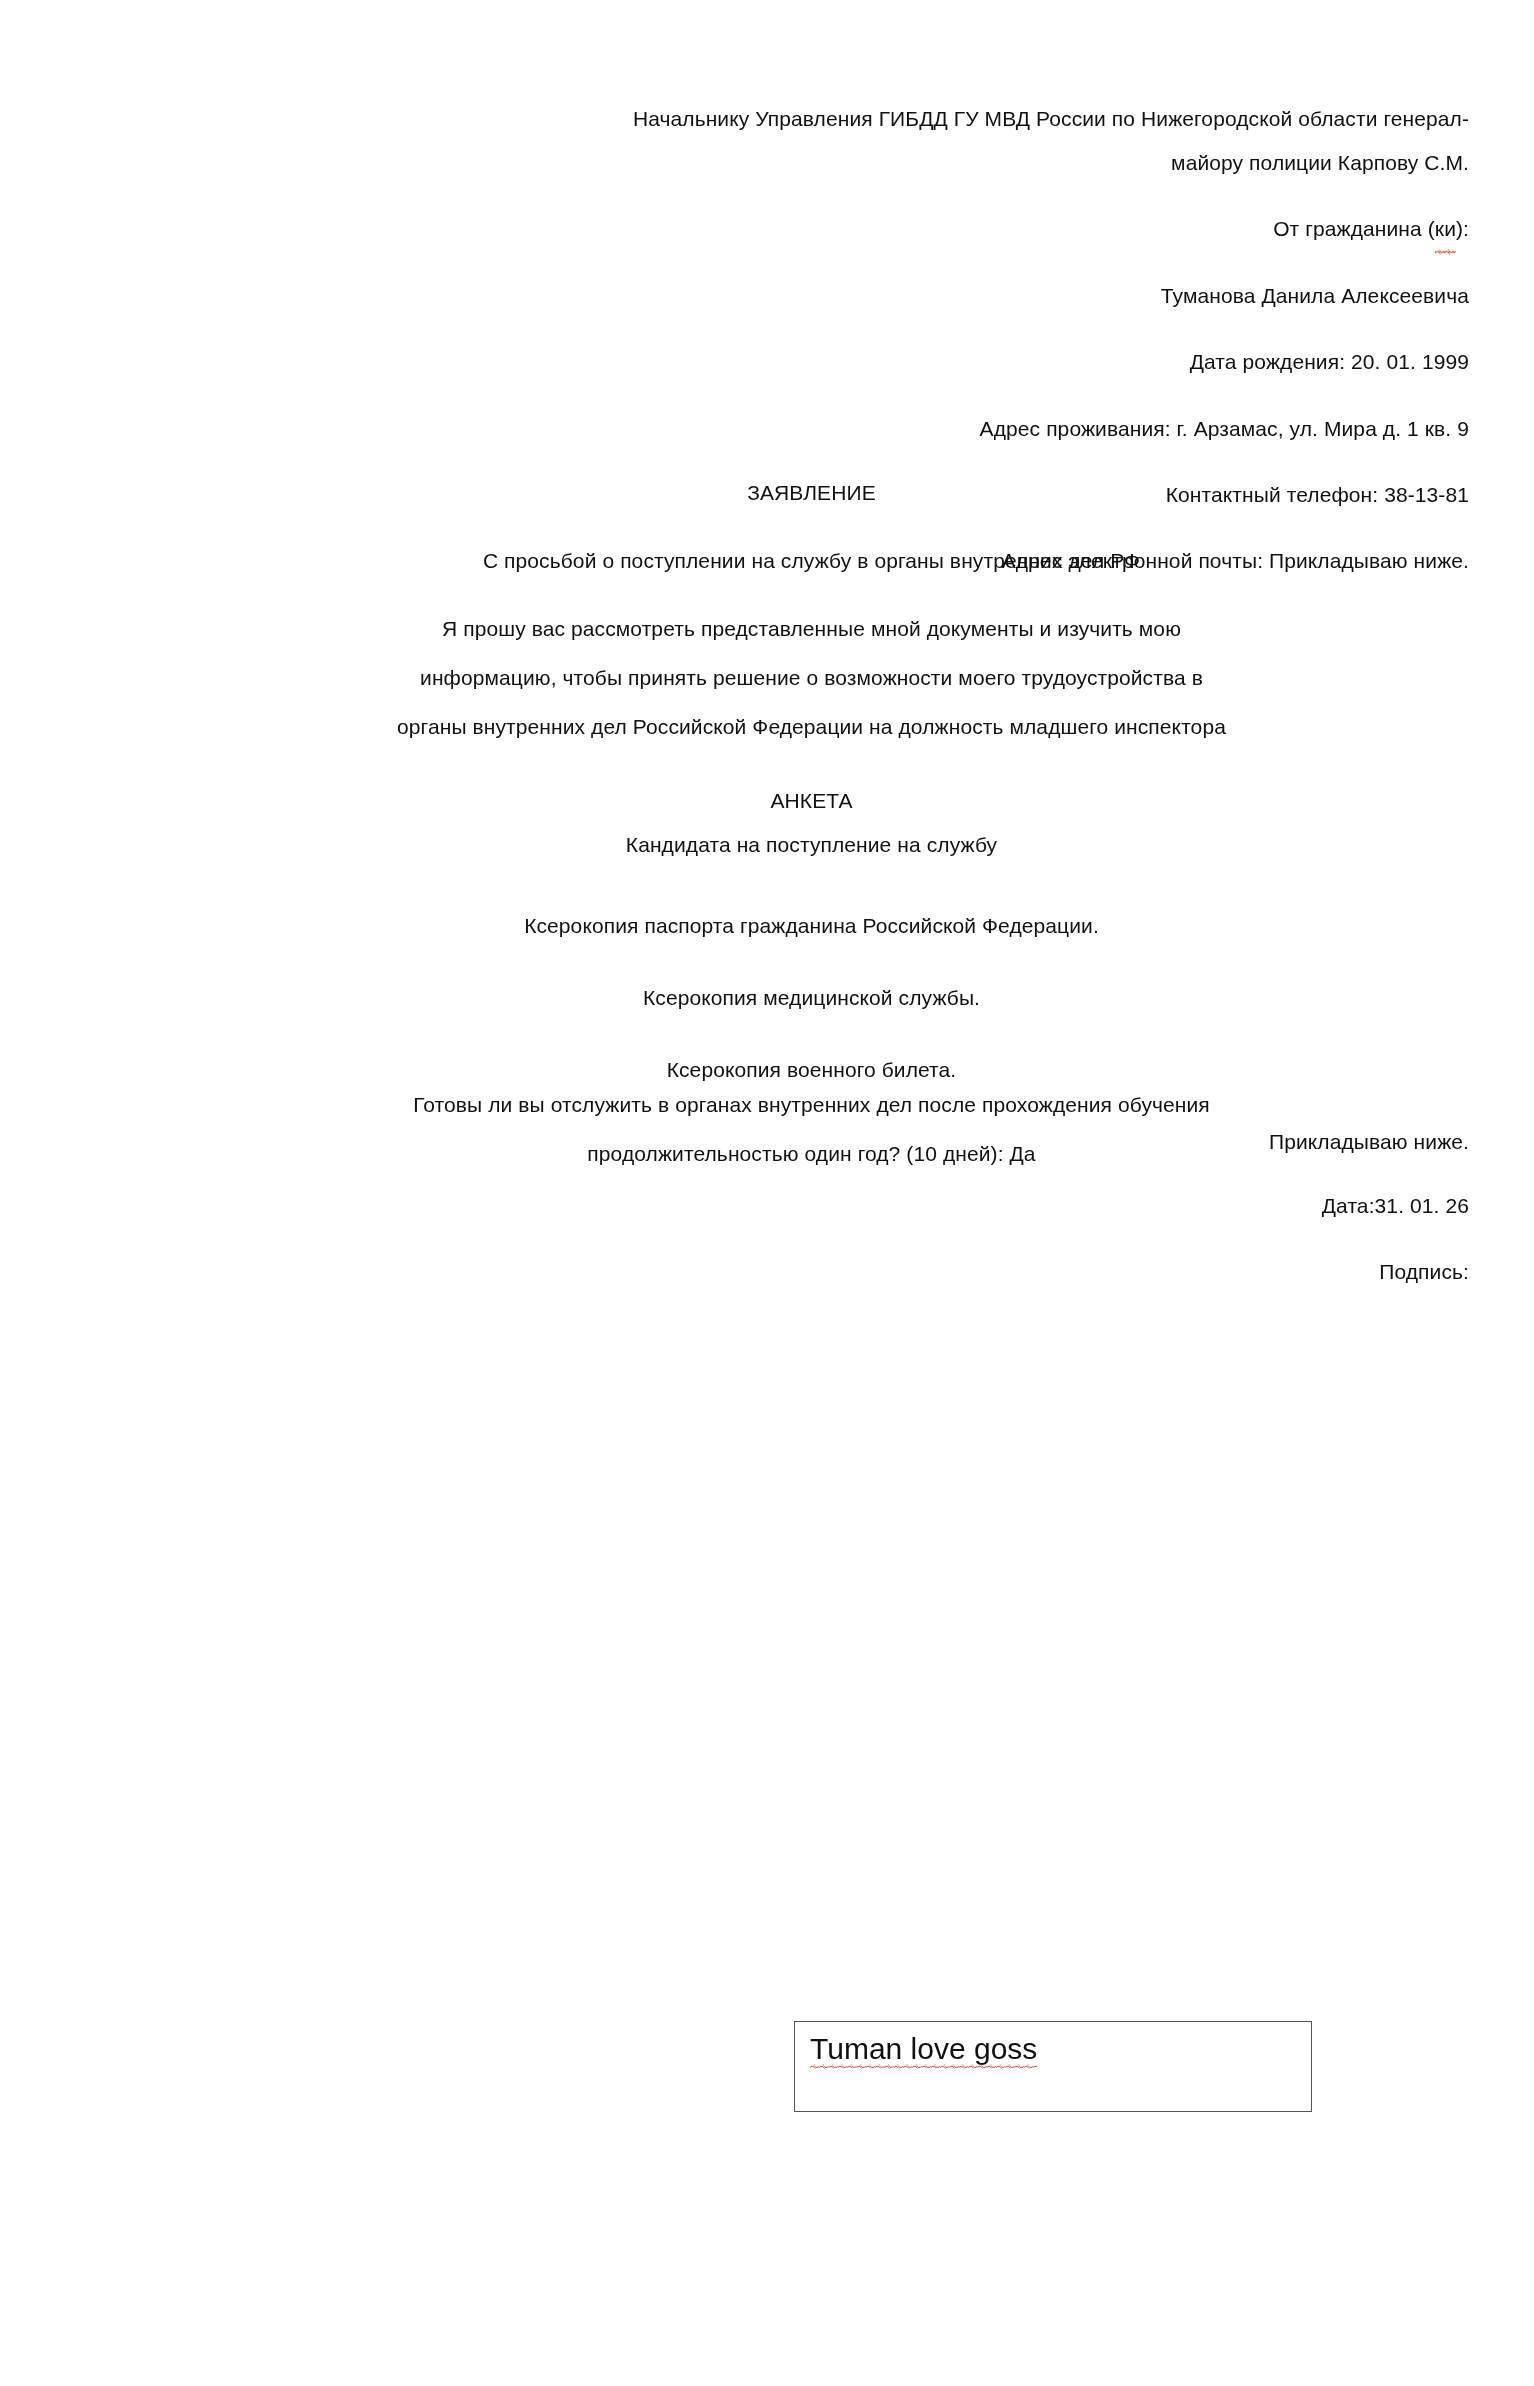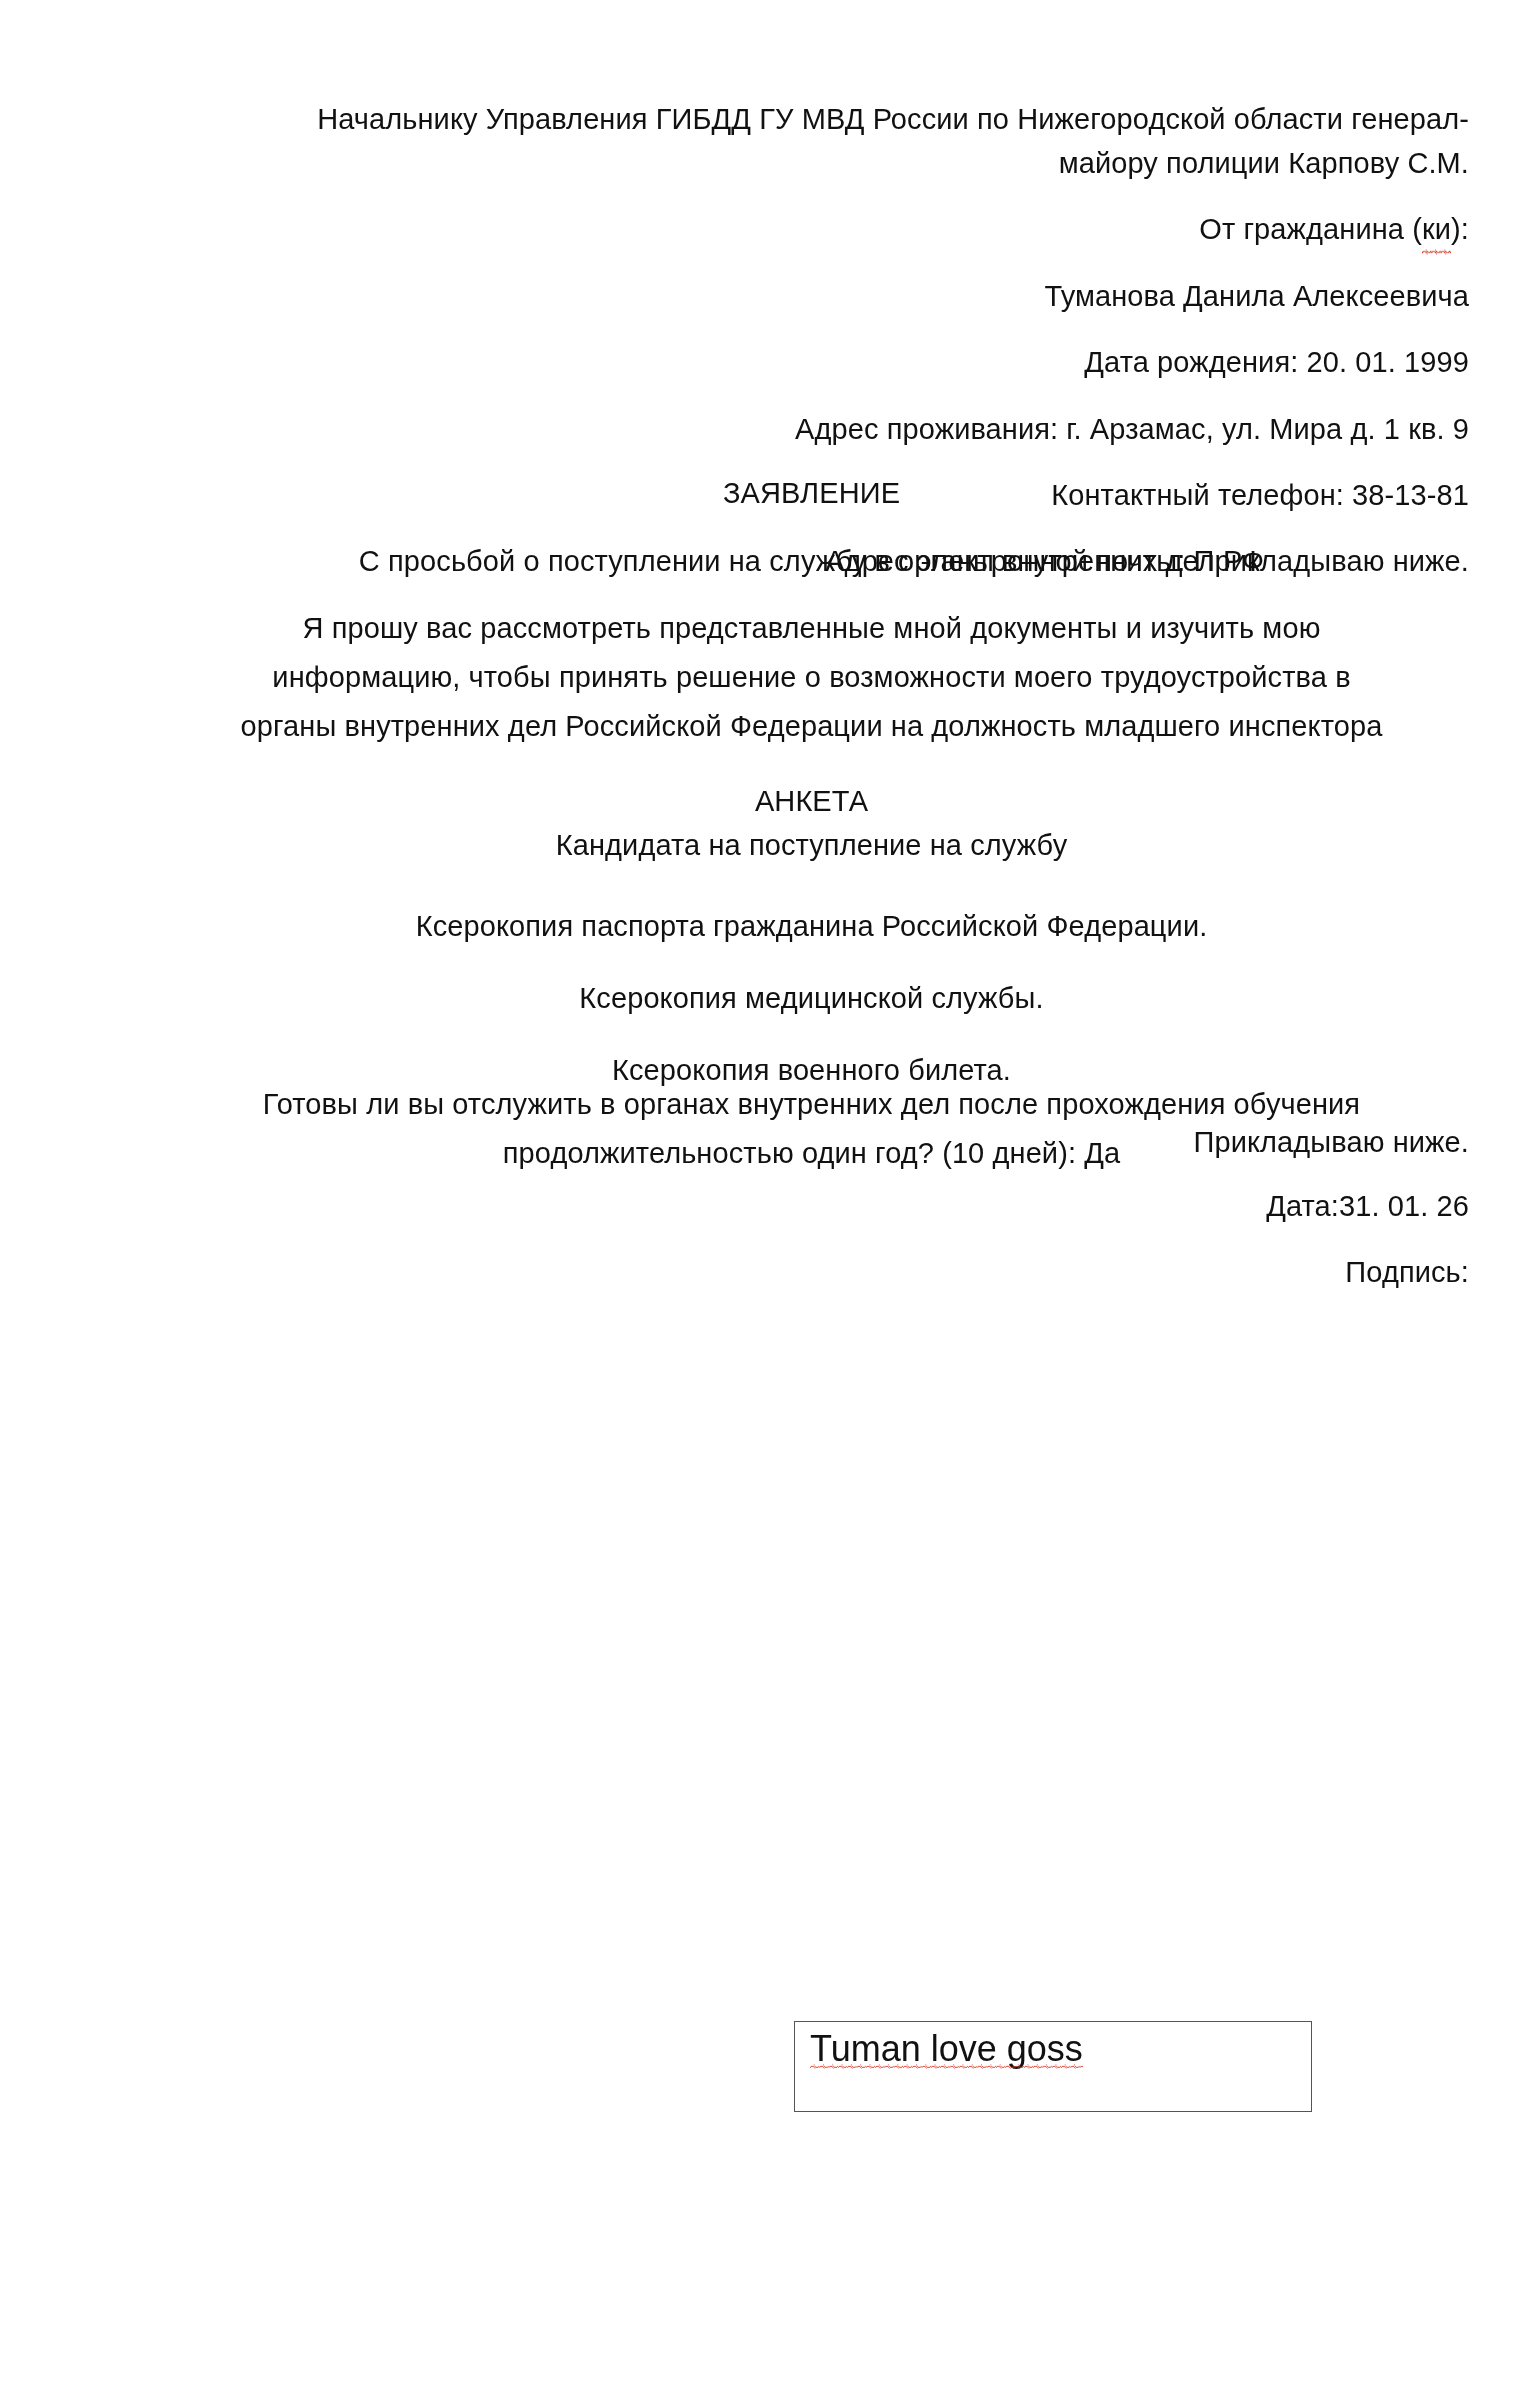--- a/index.html
+++ b/index.html
@@ -24,21 +24,21 @@
 
   
   .content {
     position: absolute;
     left: 154px;
     top: 0;
     width: 1315px;
   }
 
   .line {
-    font-size: 29px;
+    font-size: 21px;
     line-height: 44px;
     letter-spacing: 0.1px;
     white-space: pre-wrap;
   }
 
   .right  { text-align: right; }
   .center { text-align: center; }
 
   
   .block-header {
@@ -107,21 +107,21 @@
     width: 518px;
     height: 91px;
     border: 1.9px solid #555555;
     background: #ffffff;
     box-sizing: border-box;
   }
   .sig-text {
     position: absolute;
     left: 15px;
     top: 8.4px;
-    font-size: 36px;
+    font-size: 30px;
     line-height: 37px;
     color: #111111;
     white-space: nowrap;
   }
 
   
   .spell {
     position: relative;
     display: inline-block;
     text-decoration: none;

